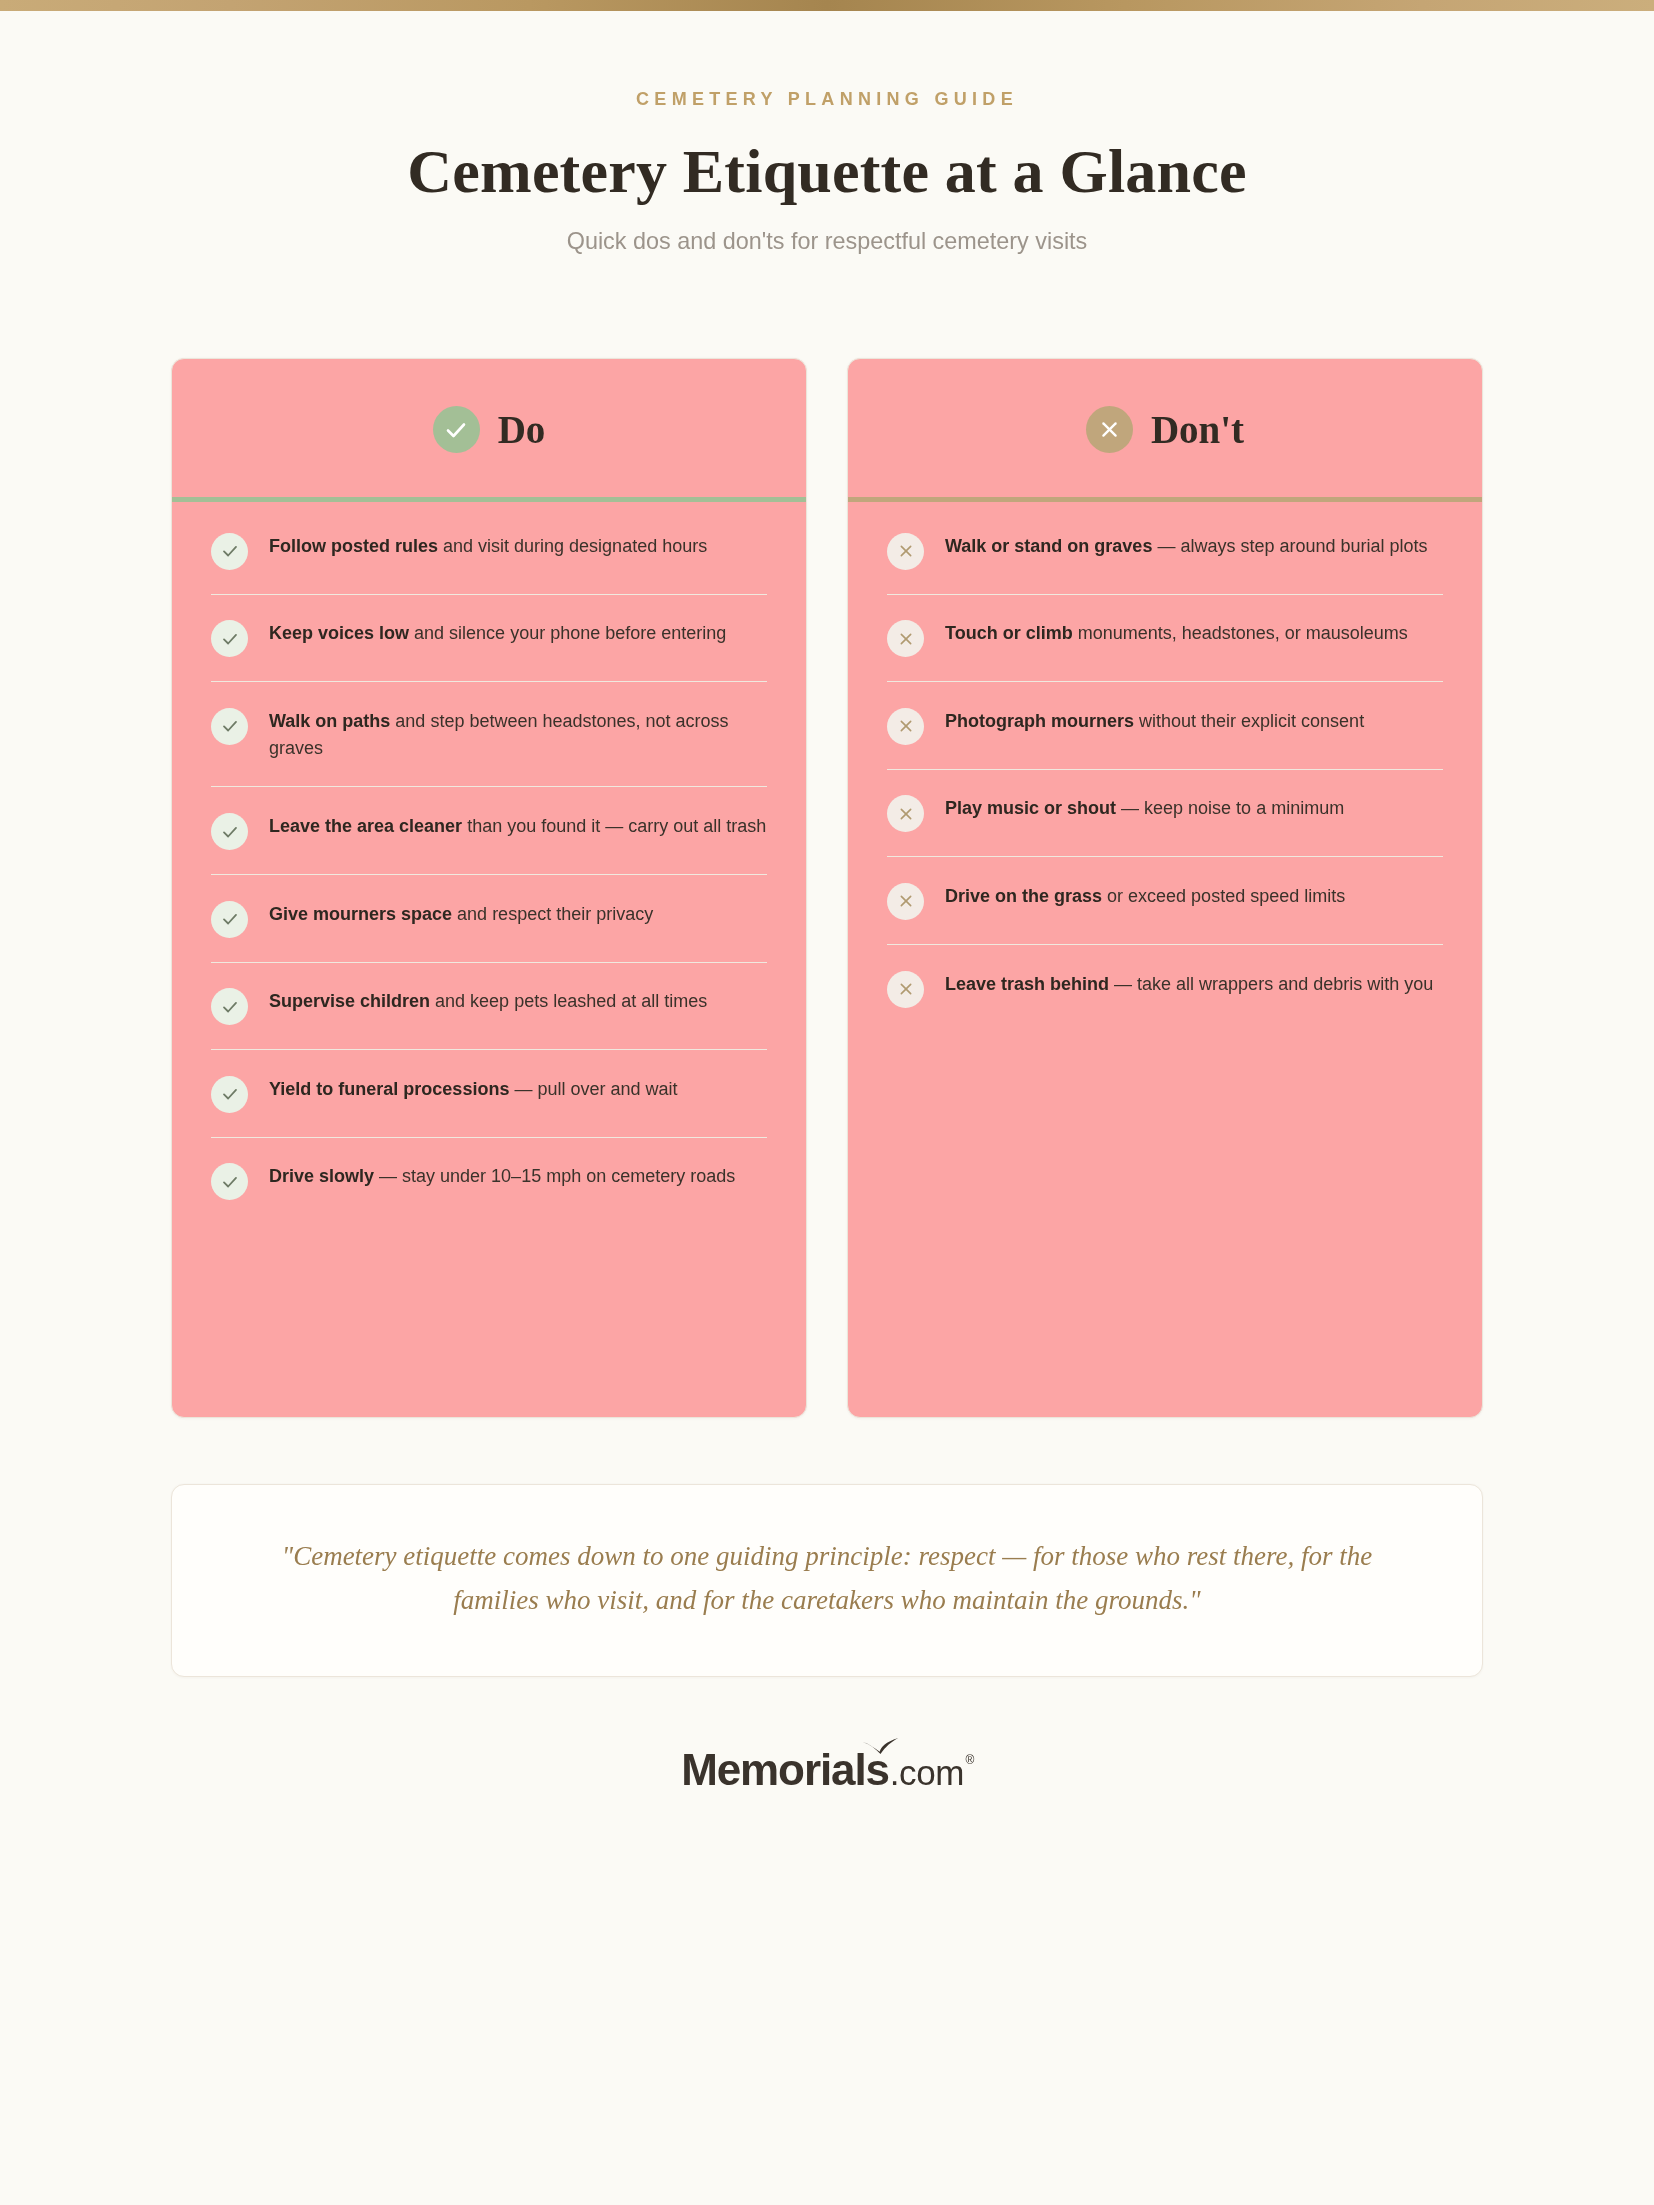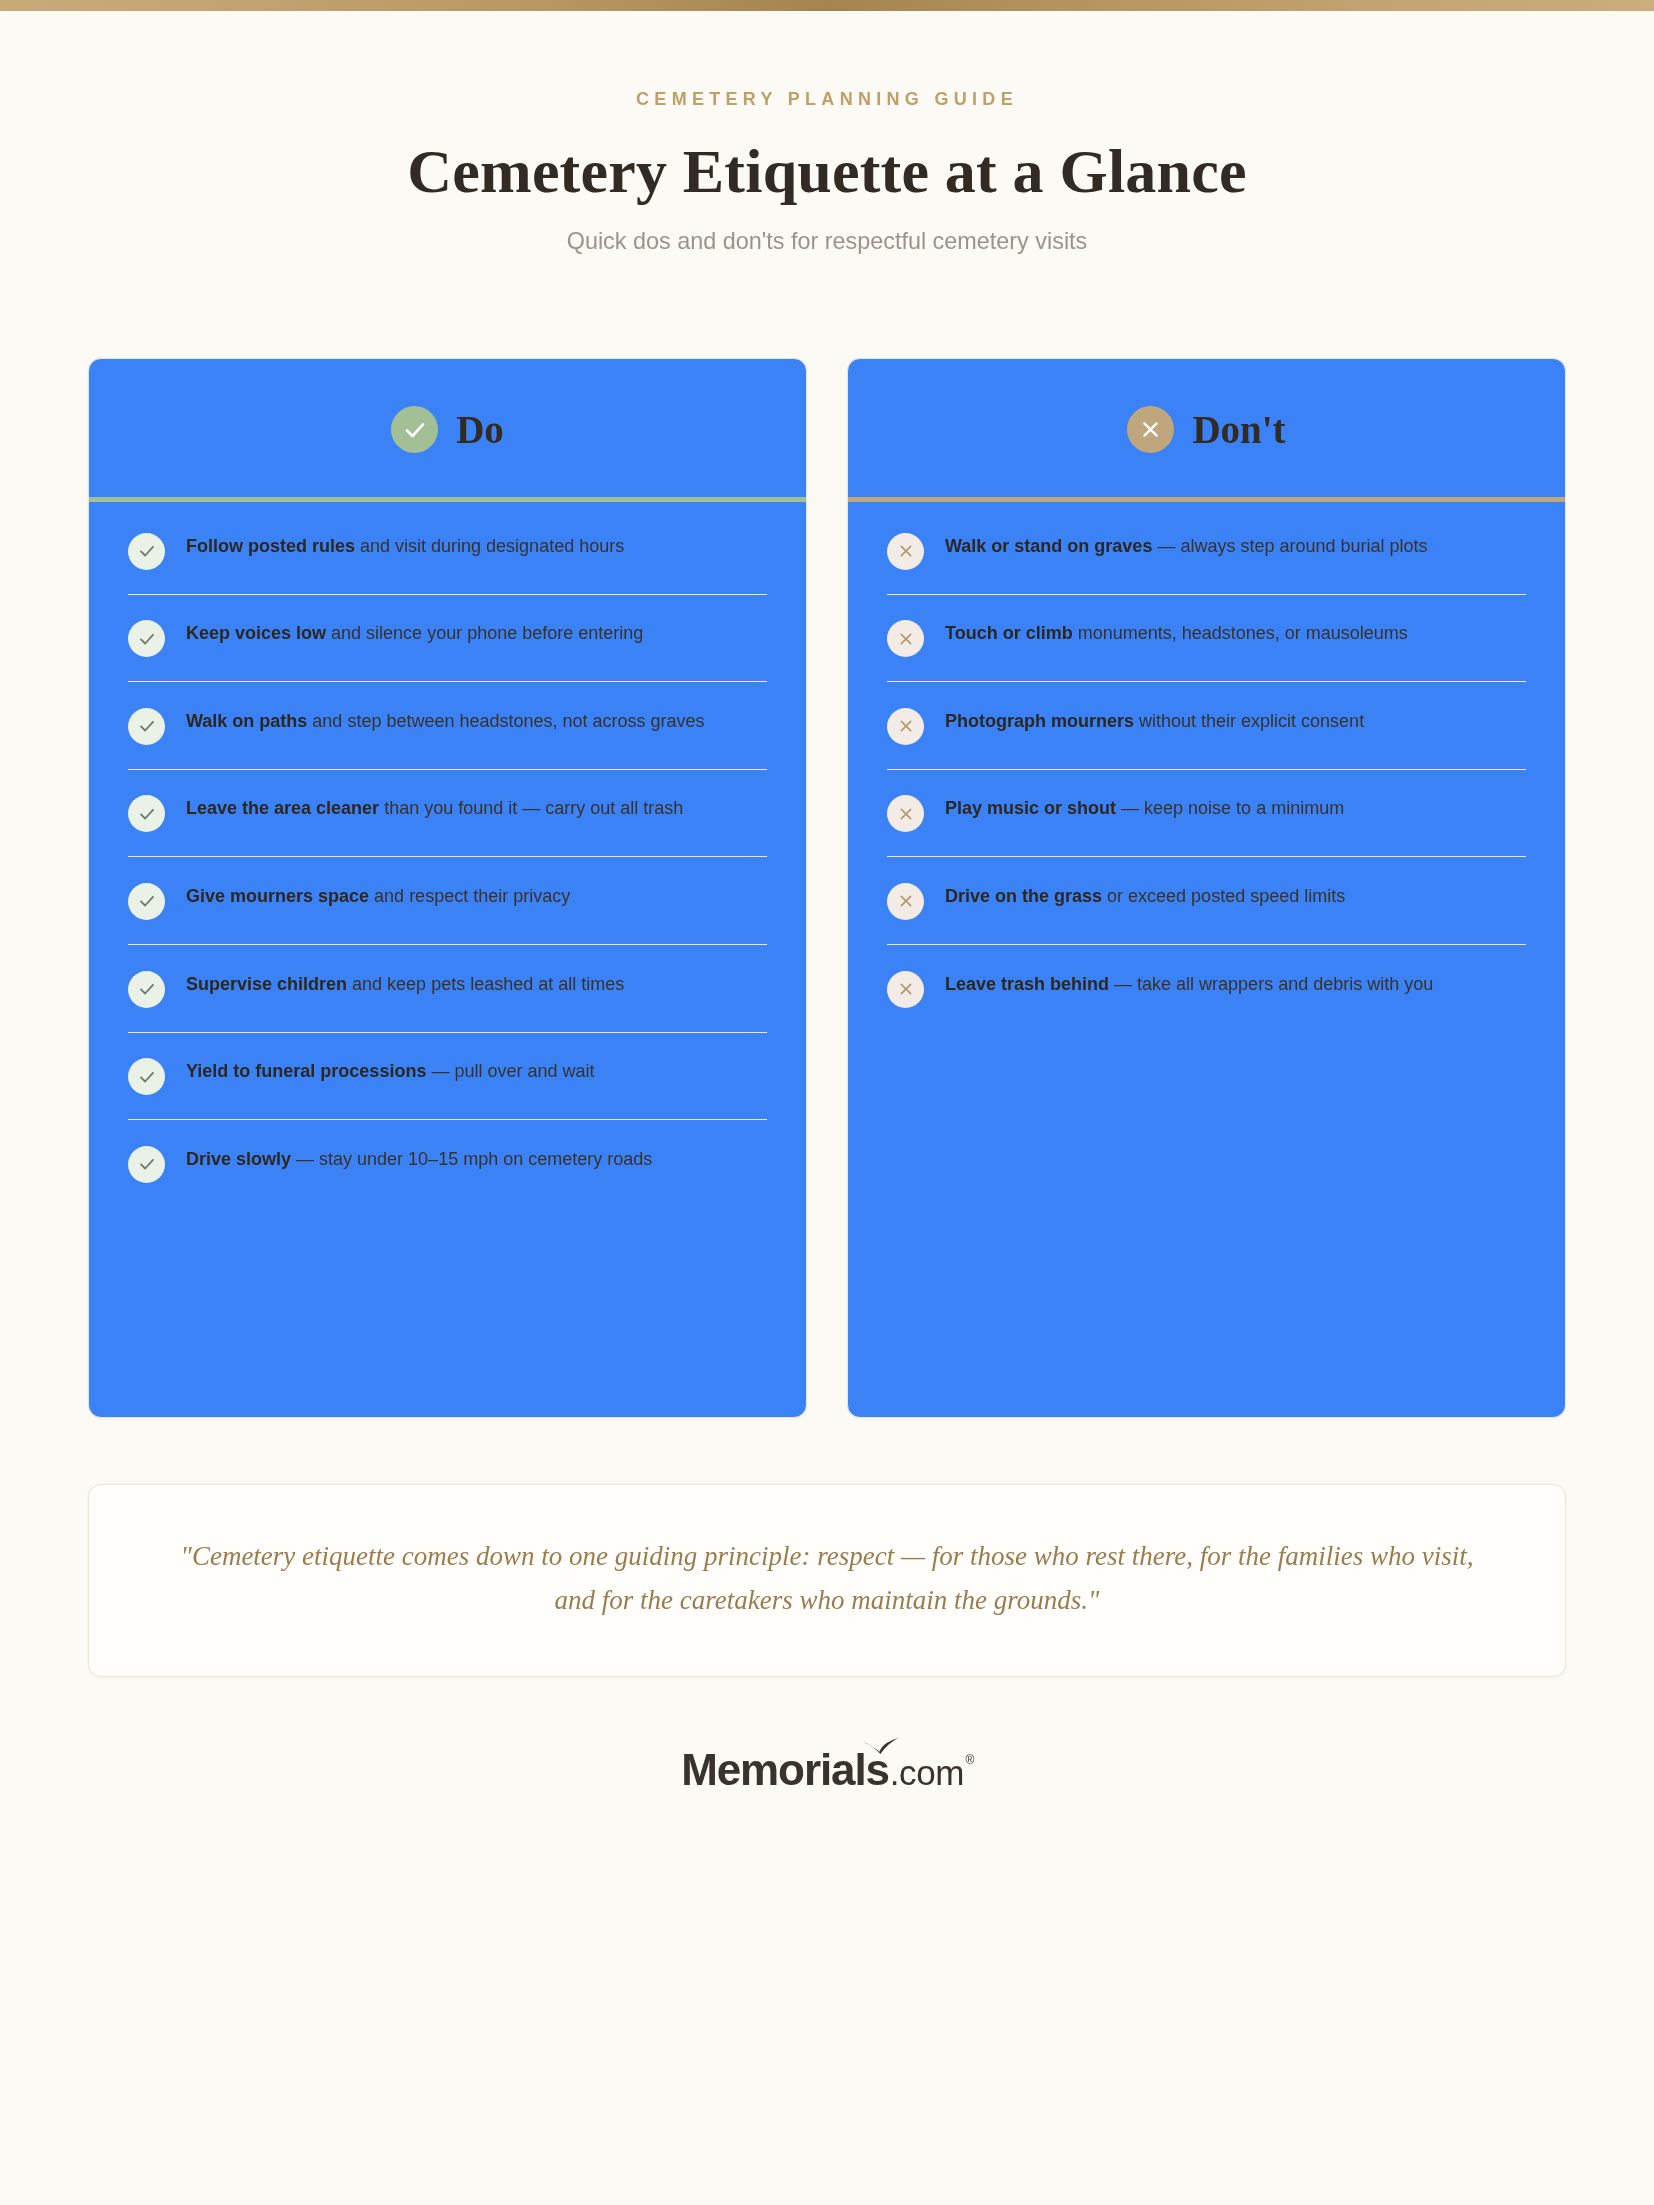--- a/index.html
+++ b/index.html
@@ -23,21 +23,21 @@
         #c3a372 14%,
         #b99861 32%,
         #a5854f 50%,
         #b89760 68%,
         #c5a574 86%,
         #cbae7c 100%);
   }
 
   
   .page {
-    width: 1478px;
+    width: 1312px;
     margin: 0 auto;
     padding: 0 0 48px 0;
     box-sizing: border-box;
   }
 
   
   .header {
     text-align: center;
     padding-top: 78px;
   }
@@ -70,21 +70,21 @@
 
   
   .columns {
     display: flex;
     gap: 40px;
     margin-top: 103px;
     align-items: flex-start;
   }
   .card {
     flex: 1 1 0;
-    background: #3b82f6;
+    background: #fca5a5;
     border: 0.8px solid #ece5da;
     border-radius: 13px;
     box-shadow: 0 0.8px 2.4px rgba(70,55,35,0.045);
     overflow: hidden;
     min-height: 1058px;
     display: flex;
     flex-direction: column;
   }
   .card-head {
     display: flex;

